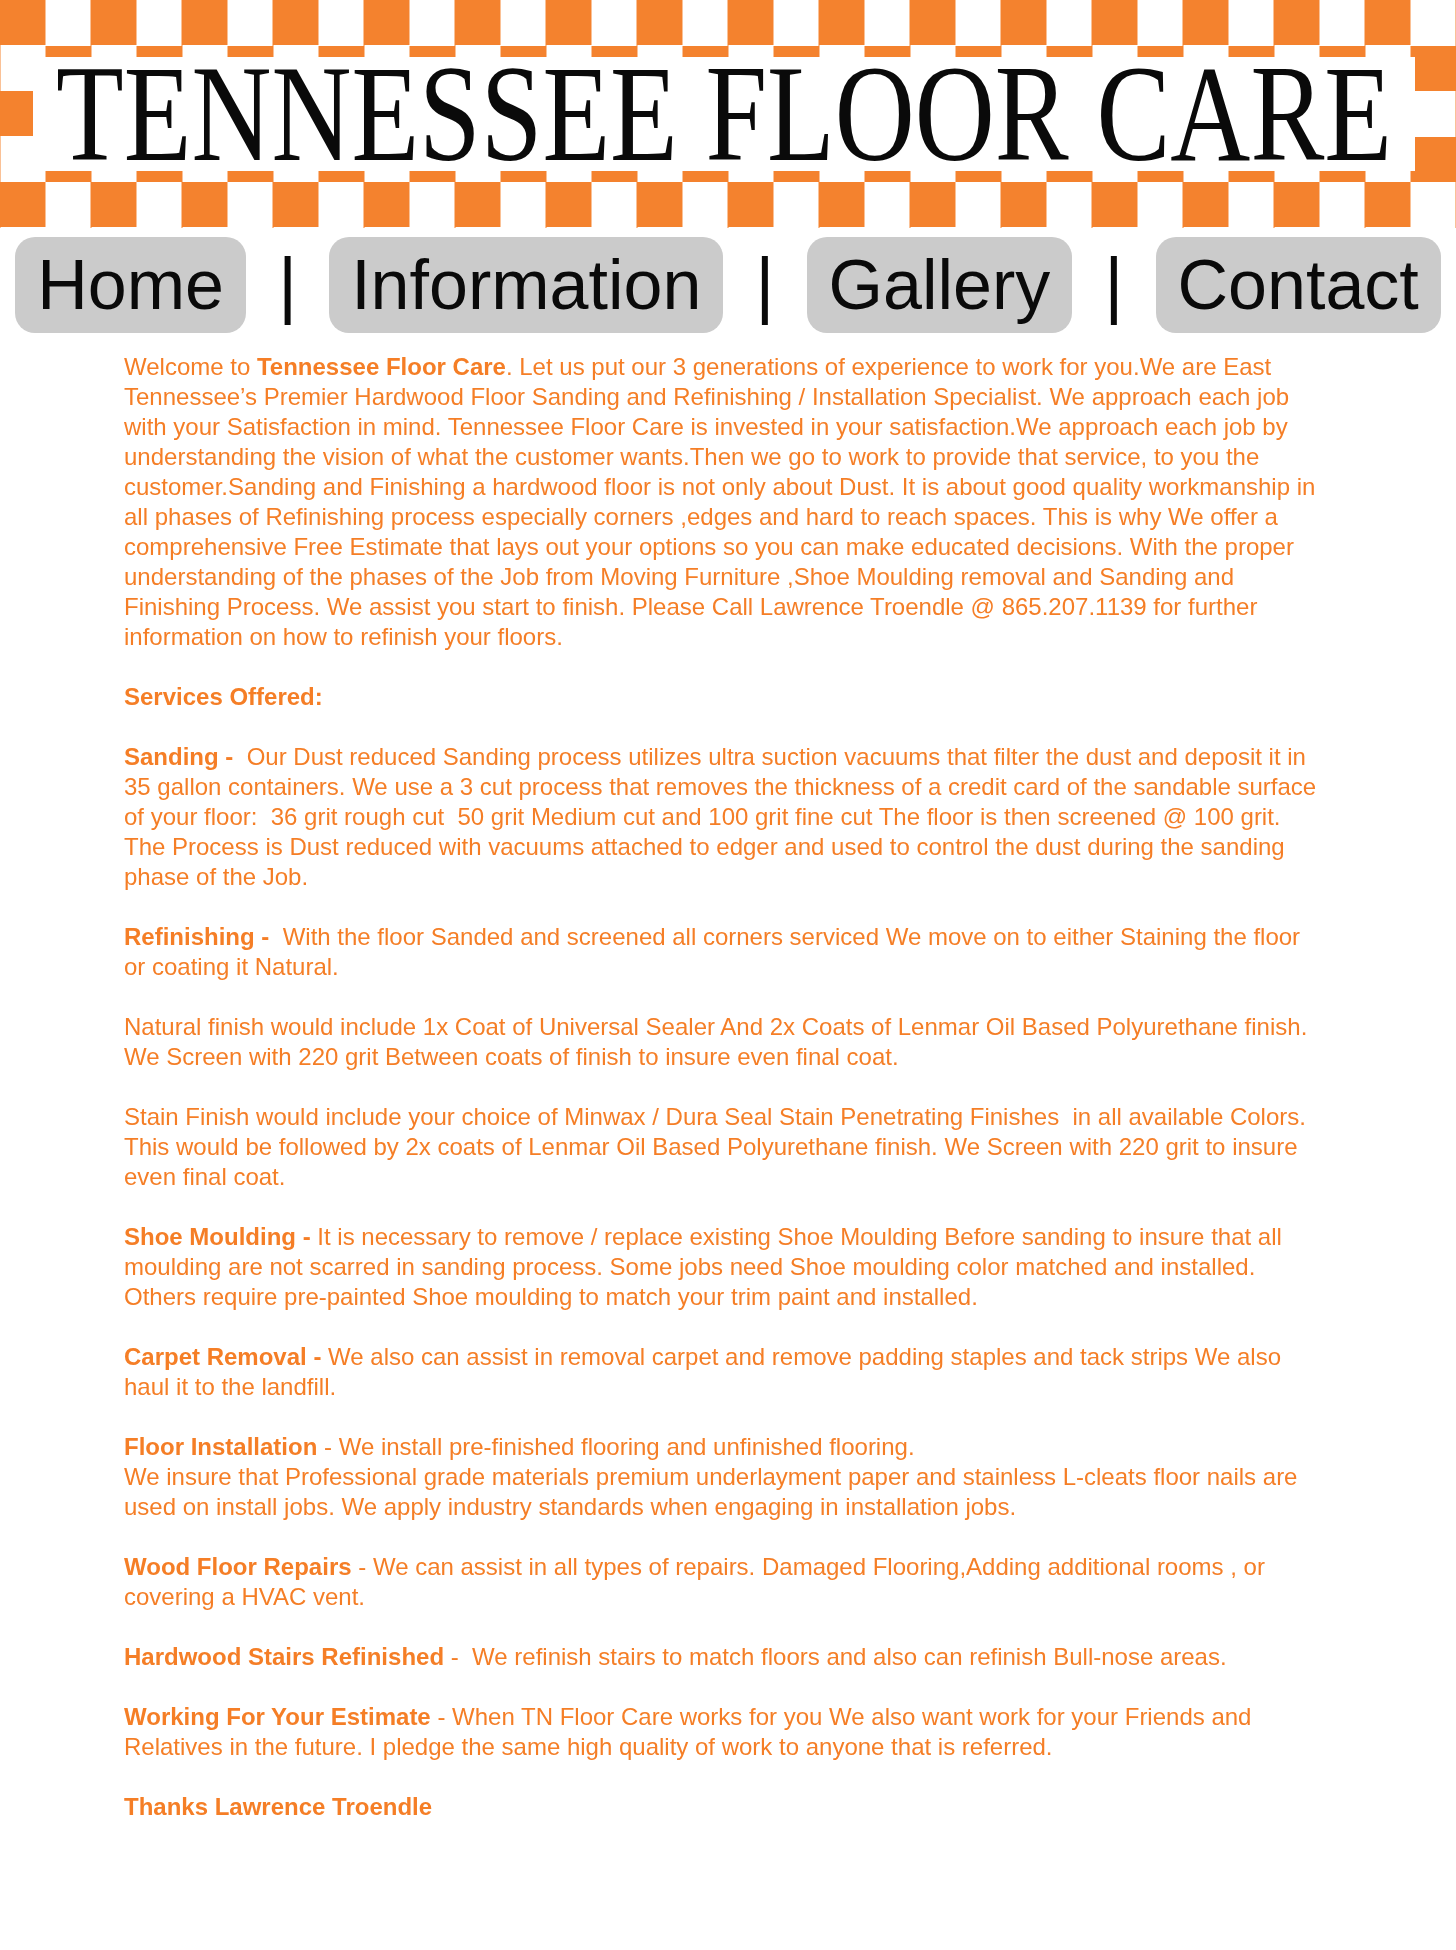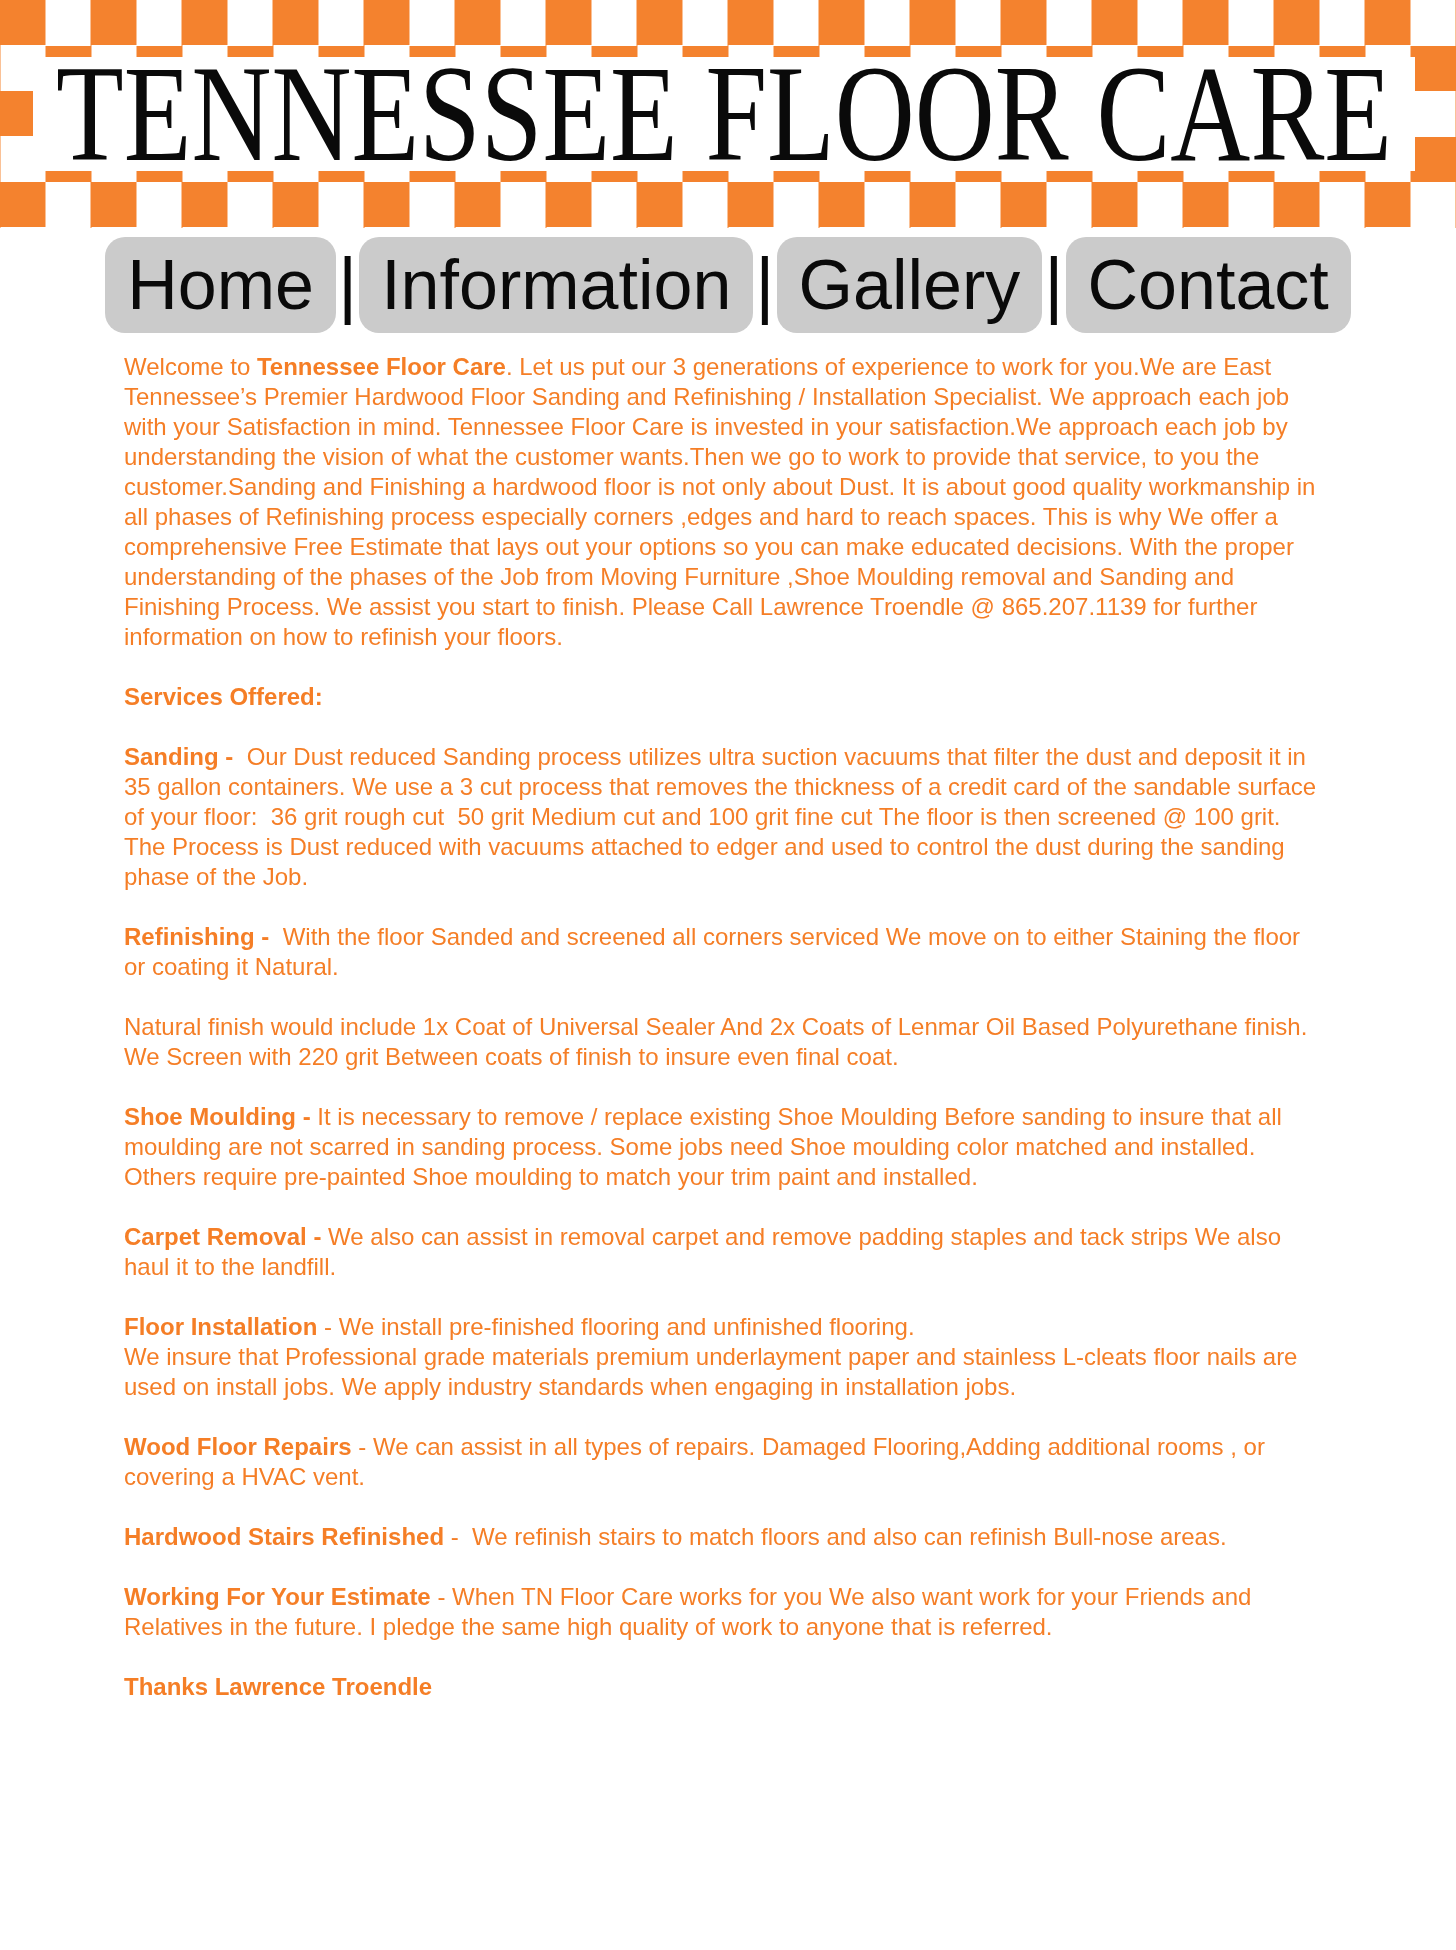--- a/index.html
+++ b/index.html
@@ -37,21 +37,21 @@
     fill: #0a0a0a;
   }
 
   
   .nav {
     margin-top: 9px;
     height: 96px;
     display: flex;
     align-items: center;
     justify-content: center;
-    gap: 0;
+    gap: 30px;
   }
   .nav-btn {
     display: block;
     background: var(--nav-gray, #cbcbcb);
     color: #0a0a0a;
     border-radius: 20px;
     font-size: 70px;
     line-height: 96px;
     height: 96px;
     padding: 0 22px;
@@ -101,20 +101,21 @@
   <span class="nav-sep">|</span>
   <a class="nav-btn">Contact</a>
 </nav>
 
 <main class="body-content">
     <p class="para"><span>Welcome to </span><span class="b">Tennessee Floor Care</span><span>. Let us put our 3 generations of experience to work for you.We are East Tennessee’s Premier Hardwood Floor Sanding and Refinishing / Installation Specialist. We approach each job with your Satisfaction in mind. Tennessee Floor Care is invested in your satisfaction.We approach each job by understanding the vision of what the customer wants.Then we go to work to provide that service, to you the customer.Sanding and Finishing a hardwood floor is not only about Dust. It is about good quality workmanship in all phases of Refinishing process especially corners ,edges and hard to reach spaces. This is why We offer a comprehensive Free Estimate that lays out your options so you can make educated decisions. With the proper understanding of the phases of the Job from Moving Furniture ,Shoe Moulding removal and Sanding and Finishing Process. We assist you start to finish. Please Call Lawrence Troendle @ 865.207.1139 for further information on how to refinish your floors.</span></p>
     <p class="para"><span class="b">Services Offered:</span></p>
     <p class="para"><span class="b">Sanding - </span><span> Our Dust reduced Sanding process utilizes ultra suction vacuums that filter the dust and deposit it in 35 gallon containers. We use a 3 cut process that removes the thickness of a credit card of the sandable surface of your floor:  36 grit rough cut  50 grit Medium cut and 100 grit fine cut The floor is then screened @ 100 grit. The Process is Dust reduced with vacuums attached to edger and used to control the dust during the sanding phase of the Job.</span></p>
     <p class="para"><span class="b">Refinishing - </span><span> With the floor Sanded and screened all corners serviced We move on to either Staining the floor or coating it Natural.</span></p>
     <p class="para"><span>Natural finish would include 1x Coat of Universal Sealer And 2x Coats of Lenmar Oil Based Polyurethane finish. We Screen with 220 grit Between coats of finish to insure even final coat.</span></p>
+    <p class="para"><span>Stain Finish would include your choice of Minwax / Dura Seal Stain Penetrating Finishes  in all available Colors. This would be followed by 2x coats of Lenmar Oil Based Polyurethane finish. We Screen with 220 grit to insure even final coat.</span></p>
     <p class="para"><span class="b">Shoe Moulding - </span><span>It is necessary to remove / replace existing Shoe Moulding Before sanding to insure that all moulding are not scarred in sanding process. Some jobs need Shoe moulding color matched and installed. Others require pre-painted Shoe moulding to match your trim paint and installed.</span></p>
     <p class="para"><span class="b">Carpet Removal - </span><span>We also can assist in removal carpet and remove padding staples and tack strips We also haul it to the landfill.</span></p>
     <p class="para"><span class="b">Floor Installation</span><span> - We install pre-finished flooring and unfinished flooring.<br>We insure that Professional grade materials premium underlayment paper and stainless L-cleats floor nails are used on install jobs. We apply industry standards when engaging in installation jobs.</span></p>
     <p class="para"><span class="b">Wood Floor Repairs</span><span> - We can assist in all types of repairs. Damaged Flooring,Adding additional rooms , or covering a HVAC vent.</span></p>
     <p class="para"><span class="b">Hardwood Stairs Refinished</span><span> -  We refinish stairs to match floors and also can refinish Bull-nose areas.</span></p>
     <p class="para"><span class="b">Working For Your Estimate</span><span> - When TN Floor Care works for you We also want work for your Friends and Relatives in the future. I pledge the same high quality of work to anyone that is referred.</span></p>
     <p class="para"><span class="b">Thanks Lawrence Troendle</span></p>
   </main>
 
 </body></html>

